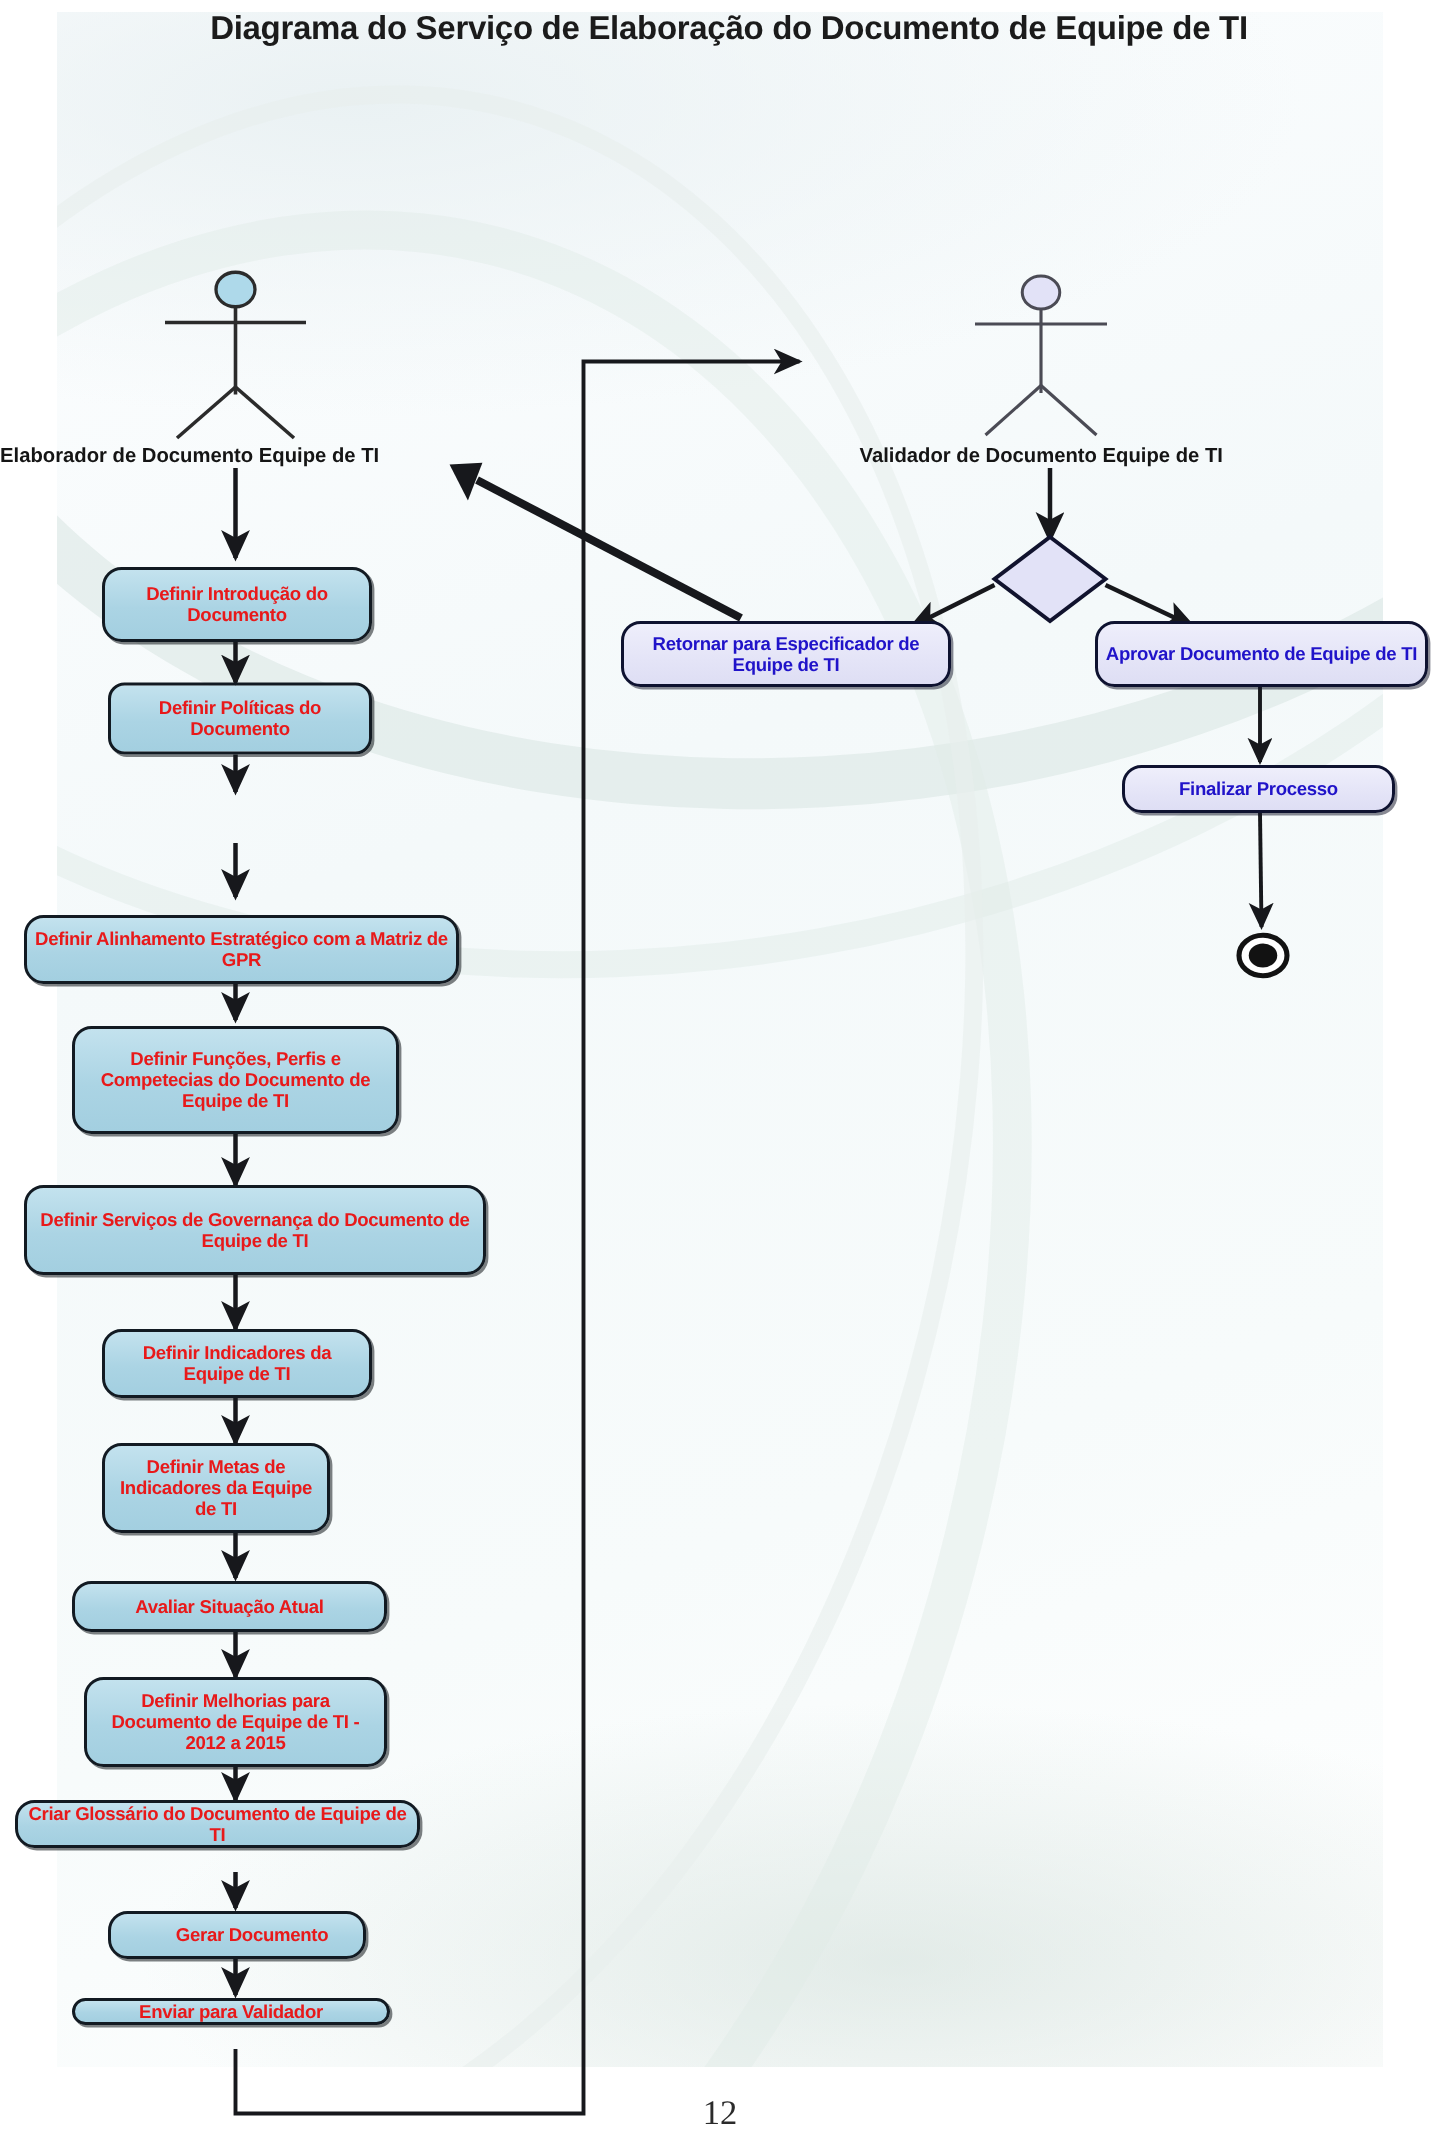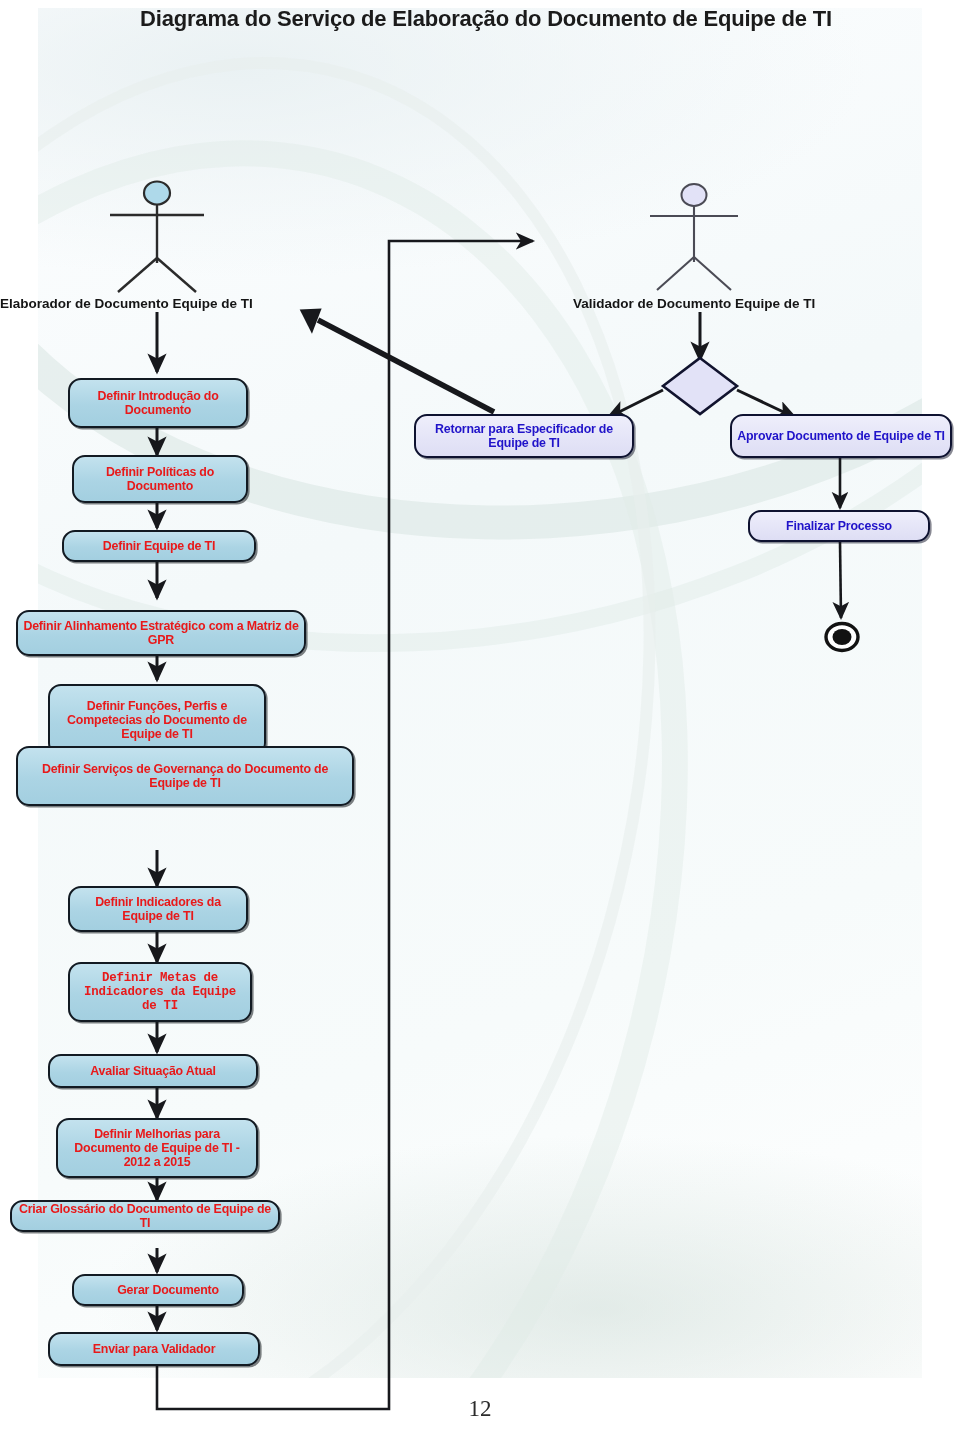--- a/index.html
+++ b/index.html
@@ -122,65 +122,62 @@
     <polygon points="306,314 333,314 324,334" fill="#17181c" transform="rotate(-117 315 322)"></polygon>
   </svg>
 
   <div class="actor-label" style="left:0px;top:296px;">Elaborador de Documento Equipe de TI</div>
   <div class="actor-label" style="left:573px;top:296px;">Validador de Documento Equipe de TI</div>
 
   <div class="node blue" style="left:68px;top:378px;width:180px;height:50px;">
     <span>Definir Introdução do Documento</span>
   </div>
 
-  <div class="node blue" style="left:72px;top:455px;width:176px;height:48px;">
+  <div class="node blue" style="left:72px;top:455px;width:176px;height:48px;border-radius:11px;">
     <span>Definir Políticas do Documento</span>
   </div>
 
-  <div class="node blue" style="left:62px;top:530px;width:194px;height:32px;">
-    <span>Definir Equipe de TI</span>
-  </div>
 
   <div class="node blue" style="left:16px;top:598px;width:290px;height:46px;margin-top:12px;">
     <span>Definir Alinhamento Estratégico com a Matriz de GPR</span>
   </div>
 
   <div class="node blue" style="left:48px;top:684px;width:218px;height:72px;">
     <span>Definir Funções, Perfis e Competecias do Documento de Equipe de TI</span>
   </div>
 
-  <div class="node blue" style="left:16px;top:746px;width:338px;height:60px;justify-content:center;">
+  <div class="node blue" style="left:16px;top:790px;width:308px;height:60px;justify-content:center;">
     <span>Definir Serviços de Governança do Documento de Equipe de TI</span>
   </div>
 
   <div class="node blue" style="left:68px;top:886px;width:180px;height:46px;">
     <span>Definir Indicadores da Equipe de TI</span>
   </div>
 
-  <div class="node blue" style="left:68px;top:962px;width:184px;height:60px;font-family:Liberation Mono, monospace;">
+  <div class="node blue" style="left:68px;top:962px;width:152px;height:60px;">
     <span>Definir Metas de Indicadores da Equipe de TI</span>
   </div>
 
   <div class="node blue" style="left:48px;top:1054px;width:210px;height:34px;">
     <span>Avaliar Situação Atual</span>
   </div>
 
   <div class="node blue" style="left:56px;top:1118px;width:202px;height:60px;">
     <span>Definir Melhorias para Documento de Equipe de TI - 2012 a 2015</span>
   </div>
 
   <div class="node blue" style="left:10px;top:1200px;width:270px;height:32px;">
     <span>Criar Glossário do Documento de Equipe de TI</span>
   </div>
 
   <div class="node blue" style="left:72px;top:1274px;width:172px;height:32px;padding-left:20px;">
     <span>Gerar Documento</span>
   </div>
 
-  <div class="node blue" style="left:48px;top:1332px;width:212px;height:34px;">
+  <div class="node blue" style="left:48px;top:1332px;width:212px;height:18px;">
     <span>Enviar para Validador</span>
   </div>
 
   <div class="node lav" style="left:414px;top:414px;width:220px;height:44px;">
     <span>Retornar para Especificador de Equipe de TI</span>
   </div>
 
   <div class="node lav" style="left:730px;top:414px;width:222px;height:44px;">
     <span>Aprovar Documento de Equipe de TI</span>
   </div>

